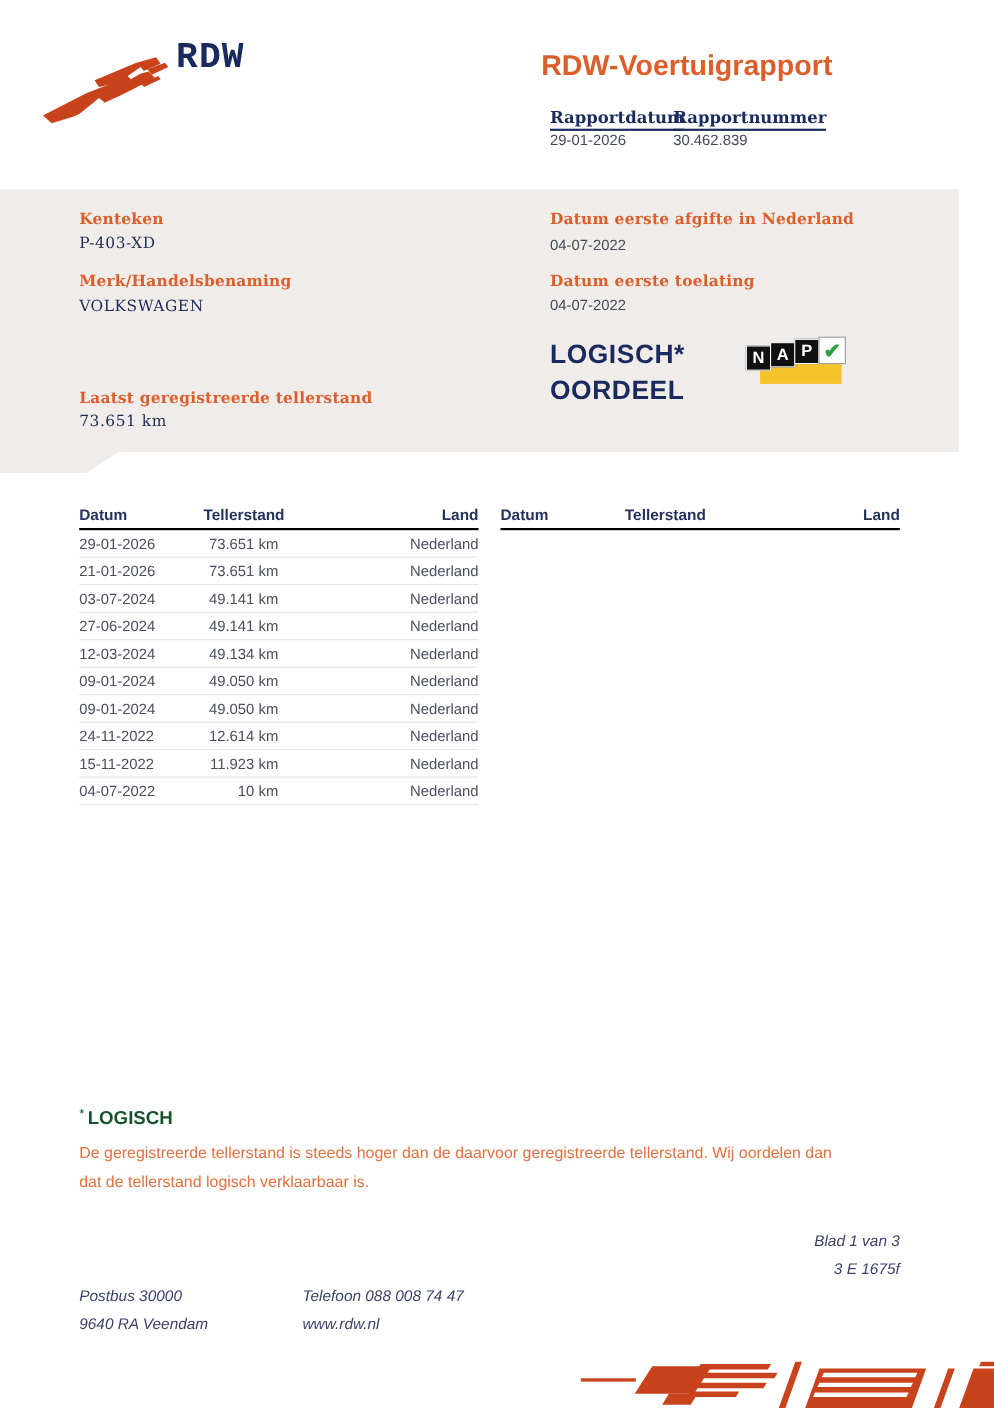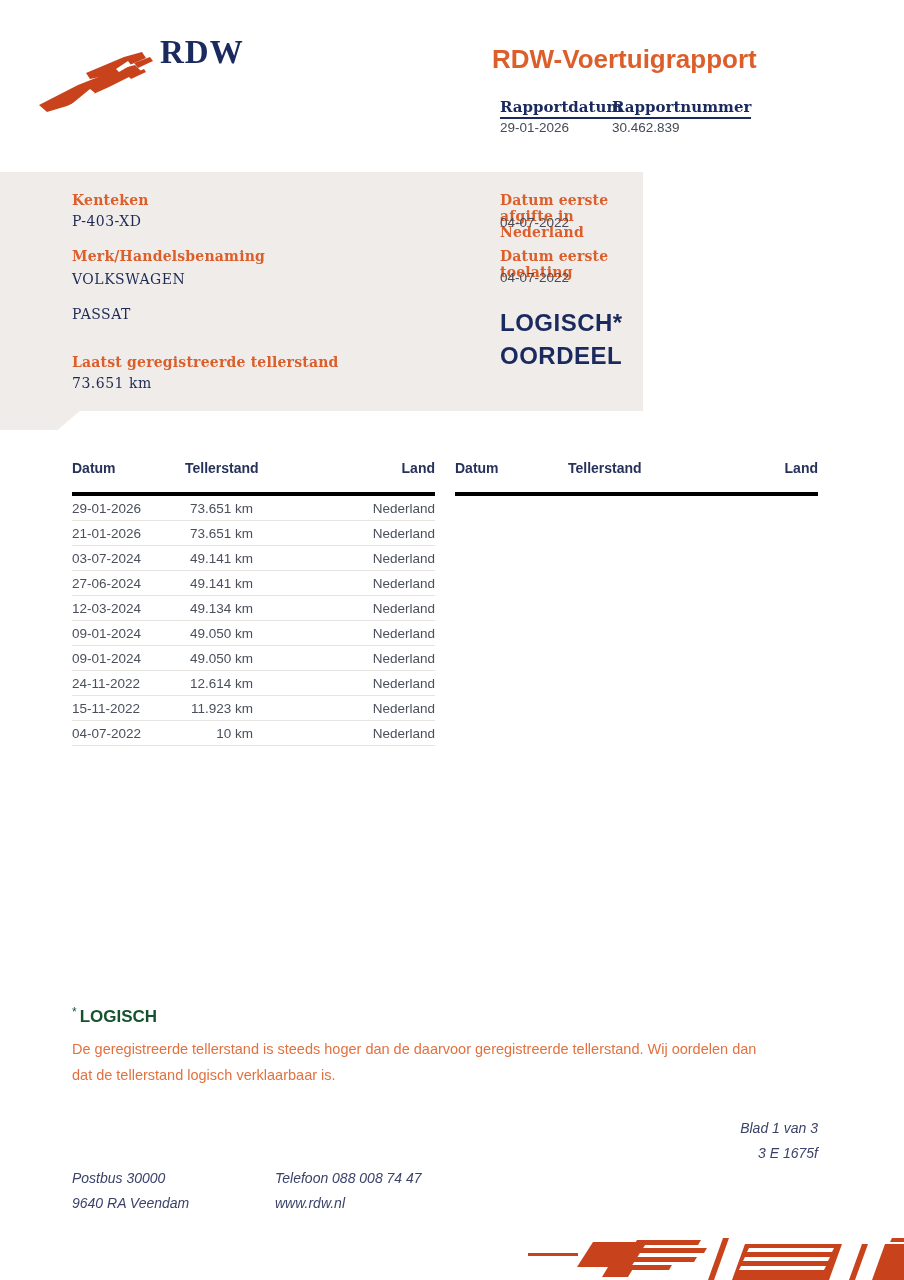--- a/index.html
+++ b/index.html
@@ -7,39 +7,39 @@
   body {
     width:904px; height:1280px; position:relative; overflow:hidden;
     font-family:"Liberation Sans", sans-serif;
   }
   .abs { position:absolute; }
 
   
   .logo-swoosh { left:36px; top:48px; width:120px; height:68px; }
   .logo-text {
     left:160px; top:34px;
-    font-family:Liberation Serif, serif; font-weight:700;
+    font-family:Liberation Mono, monospace; font-weight:700;
     font-size:33px; color:#1b2a5e; letter-spacing:1px;
   }
   .doc-title {
     left:492px; top:44px;
     font-family:Liberation Sans, sans-serif; font-weight:700;
     font-size:26px; color:#dc5f2b;
   }
   .meta-label {
     font-family:"DejaVu Serif", serif; font-weight:700;
     font-size:15px; color:#1b2a5e;
     border-bottom:2px solid #1b2a5e; padding-bottom:1px;
     display:inline-block;
   }
   .meta-value { font-size:13.5px; color:#444a57; }
 
   
   .panel {
-    left:0; top:172px; width:643px; height:258px;
+    left:0; top:172px; width:872px; height:258px;
     background:#efeceа;
     background:#efecea;
     clip-path:polygon(0 0, 100% 0, 100% 92.6%, 12.4% 92.6%, 8.95% 100%, 0 100%);
   }
   .field-label {
     font-family:"DejaVu Serif", serif; font-weight:700;
     font-size:14px; color:#dc5f2b; letter-spacing:0.2px;
   }
   .big-value {
     font-family:"DejaVu Serif", serif; font-weight:400;
@@ -70,22 +70,22 @@
   
   .table-zone { left:72px; top:460px; width:746px; }
   .section-title {
     font-family:"DejaVu Serif", serif; font-weight:700;
     font-size:15px; color:#dc5f2b; margin-bottom:10px;
   }
   .tables { display:flex; }
   .mtable { width:363px; }
   .mtable + .mtable { margin-left:20px; }
   .thead {
-    display:flex; border-bottom:4px solid #000000;
-    padding-bottom:16px; font-weight:700; font-size:14px; color:#26325b;
+    display:flex; border-bottom:2px solid #000000;
+    padding-bottom:4px; font-weight:700; font-size:14px; color:#26325b;
   }
   .trow {
     display:flex; padding:5px 0 4px 0;
     border-bottom:1px solid #e6e3e0;
     font-size:13.5px; color:#4a4f5b;
   }
   .c1 { width:113px; text-align:left; white-space:nowrap; }
   .c2 { width:68px; text-align:right; white-space:nowrap; }
   .thead .c2 { text-align:left; overflow:visible; }
   .c3 { flex:1; text-align:right; white-space:nowrap; }
@@ -130,21 +130,20 @@
 <div class="abs meta-value" style="left:612px; top:120px;">30.462.839</div>
 
 <div class="abs panel">
 
   <div class="abs field-label" style="left:72px; top:20px;">Kenteken</div>
   <div class="abs big-value" style="left:72px; top:32px;">P-403-XD</div>
 
   <div class="abs field-label" style="left:72px; top:76px;">Merk/Handelsbenaming</div>
   <div class="abs big-value" style="left:72px; top:90px;">
     <div>VOLKSWAGEN</div>
-    <div>PASSAT</div>
   </div>
 
   <div class="abs field-label" style="left:72px; top:182px;">Laatst geregistreerde tellerstand</div>
   <div class="abs big-value" style="left:72px; top:194px;">73.651 km</div>
 
   <div class="abs field-label" style="left:500px; top:20px;">Datum eerste afgifte in Nederland</div>
   <div class="abs small-value" style="left:500px; top:43px;">04-07-2022</div>
 
   <div class="abs field-label" style="left:500px; top:76px;">Datum eerste toelating</div>
   <div class="abs small-value" style="left:500px; top:98px;">04-07-2022</div>

